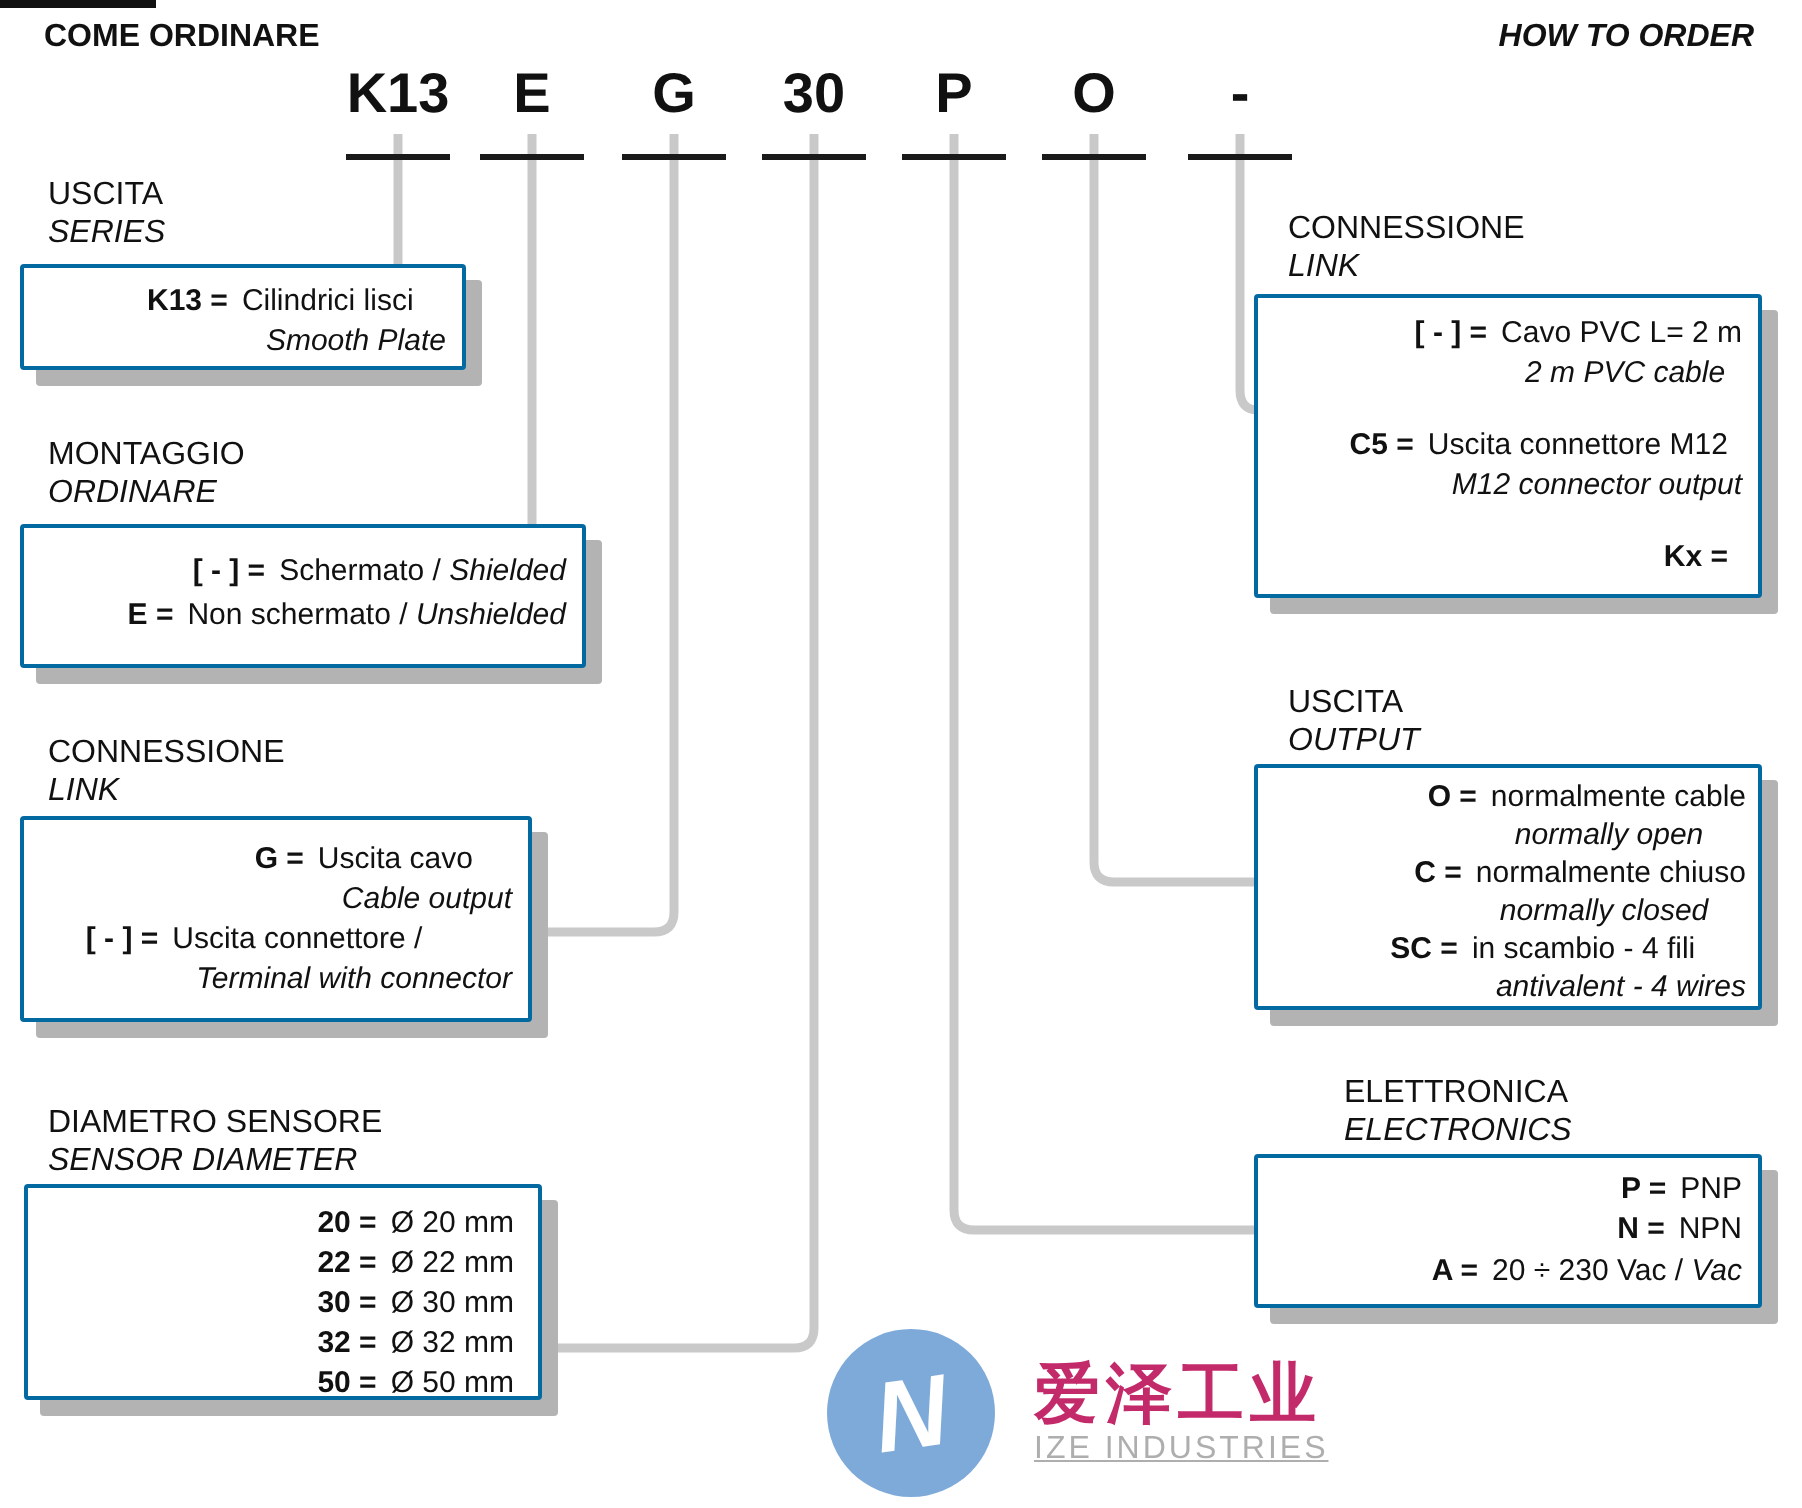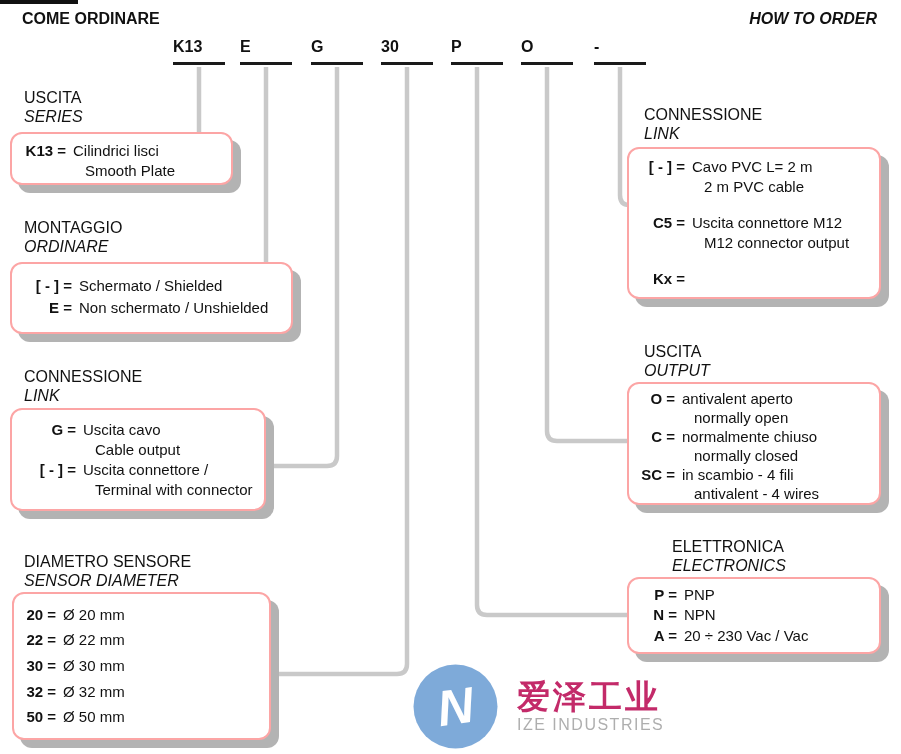--- a/index.html
+++ b/index.html
@@ -5,62 +5,62 @@
   html,body { margin:0; padding:0; background:#ffffff; }
   .page {
     position:relative; width:901px; height:754px; background:#ffffff;
     font-family:"Liberation Sans", sans-serif; color:#111; overflow:hidden;
   }
   .topmark { position:absolute; left:0; top:0; width:78px; height:4px; background:#111; }
   .title-left  { position:absolute; left:22px; top:10px; font-size:16px; font-weight:bold; }
   .title-right { position:absolute; right:24px; top:10px; font-size:16px; font-weight:bold; font-style:italic;text-align:center; }
 
   .code-part {
-    position:absolute; top:33px; width:52px; text-align:left;
-    font-size:16px; font-weight:bold; line-height:28px;
-    border-bottom:3px solid #1a1a1a; padding-bottom:1px;
+    position:absolute; top:33px; width:52px; text-align:center;
+    font-size:28px; font-weight:bold; line-height:28px;
+    border-bottom:3px solid #1a1a1a; padding-bottom:16px;
   }
 
   svg.lines { position:absolute; left:0; top:0; z-index:0; }
 
   .heading { position:absolute; font-size:16px; line-height:19px; z-index:2; }
   .heading .en { font-style:italic; }
 
   .box {
     position:absolute; z-index:1; background:#ffffff; box-sizing:border-box;
-    border:2px solid #fca5a5; border-radius:12px;
+    border:2px solid #0369a1; border-radius:2px;
     box-shadow:8px 8px 0 0 #b3b3b3;
     font-size:15px; line-height:20px; color:#111;
-    display:flex; flex-direction:column; justify-content:space-between;
+    display:flex; flex-direction:column; justify-content:space-between;align-items:flex-end;
   }
   .entry { display:flex; }
   .code { font-weight:bold; text-align:right; flex:none; white-space:pre; }
   .desc { margin-left:7px; }
-  .it { }
+  .it { font-style:italic; }
   .l2 { margin-left:12px; }
 
   .box-serie        { left:10px;  top:132px; width:223px; height:53px;  padding:7px 8px; }
   .box-serie .code  { width:46px; }
   .box-montaggio    { left:10px;  top:262px; width:283px; height:72px;  padding:12px 8px 14px; }
   .box-montaggio .code { width:52px; }
   .box-conn-left    { left:10px;  top:408px; width:256px; height:103px; padding:10px 8px 12px; }
   .box-conn-left .code { width:56px; }
-  .box-diametro     { left:12px;  top:592px; width:259px; height:148px; padding:8px 0; justify-content:space-around; }
+  .box-diametro     { left:12px;  top:592px; width:259px; height:108px; padding:8px 12px; justify-content:space-around; }
   .box-diametro .code { width:42px; }
   .box-conn-right   { left:627px; top:147px; width:254px; height:152px; padding:8px 8px; }
   .box-conn-right .code { width:48px; }
   .box-uscita       { left:627px; top:382px; width:254px; height:123px; padding:5px 6px; line-height:19px; }
   .box-uscita .code { width:40px; }
   .box-elettronica  { left:627px; top:577px; width:254px; height:77px;  padding:6px 8px; justify-content:space-around; }
   .box-elettronica .code { width:40px; }
 
   .watermark { position:absolute; left:412px; top:663px; display:flex; align-items:center; z-index:3; opacity:0.92; }
   .wm-texts { margin-left:18px; }
   .wm-cn { font-size:33px; font-weight:bold; color:#be185d; letter-spacing:3px; line-height:36px; }
-  .wm-en { font-size:16px; color:#a8a8a8; letter-spacing:1.5px; line-height:20px; }
+  .wm-en { font-size:16px; color:#a8a8a8; letter-spacing:1.5px; line-height:20px;text-decoration:underline; }
 </style>
 </head>
 <body>
 
 <div class="page">
 
   <div class="topmark"></div>
 
   <div class="title-left">COME ORDINARE</div>
   <div class="title-right">HOW TO ORDER</div>
@@ -194,21 +194,21 @@
   </div>
 
   <div class="heading" style="left:644px;top:342px">
     <div>USCITA</div>
     <div class="en">OUTPUT</div>
   </div>
   <div class="box box-uscita">
     <div class="entry">
       <span class="code">O =</span>
       <span class="desc">
-        <span>antivalent aperto</span><br>
+        <span>normalmente cable</span><br>
         <span class="it l2">normally open</span>
       </span>
     </div>
     <div class="entry">
       <span class="code">C =</span>
       <span class="desc">
         <span>normalmente chiuso</span><br>
         <span class="it l2">normally closed</span>
       </span>
     </div>

